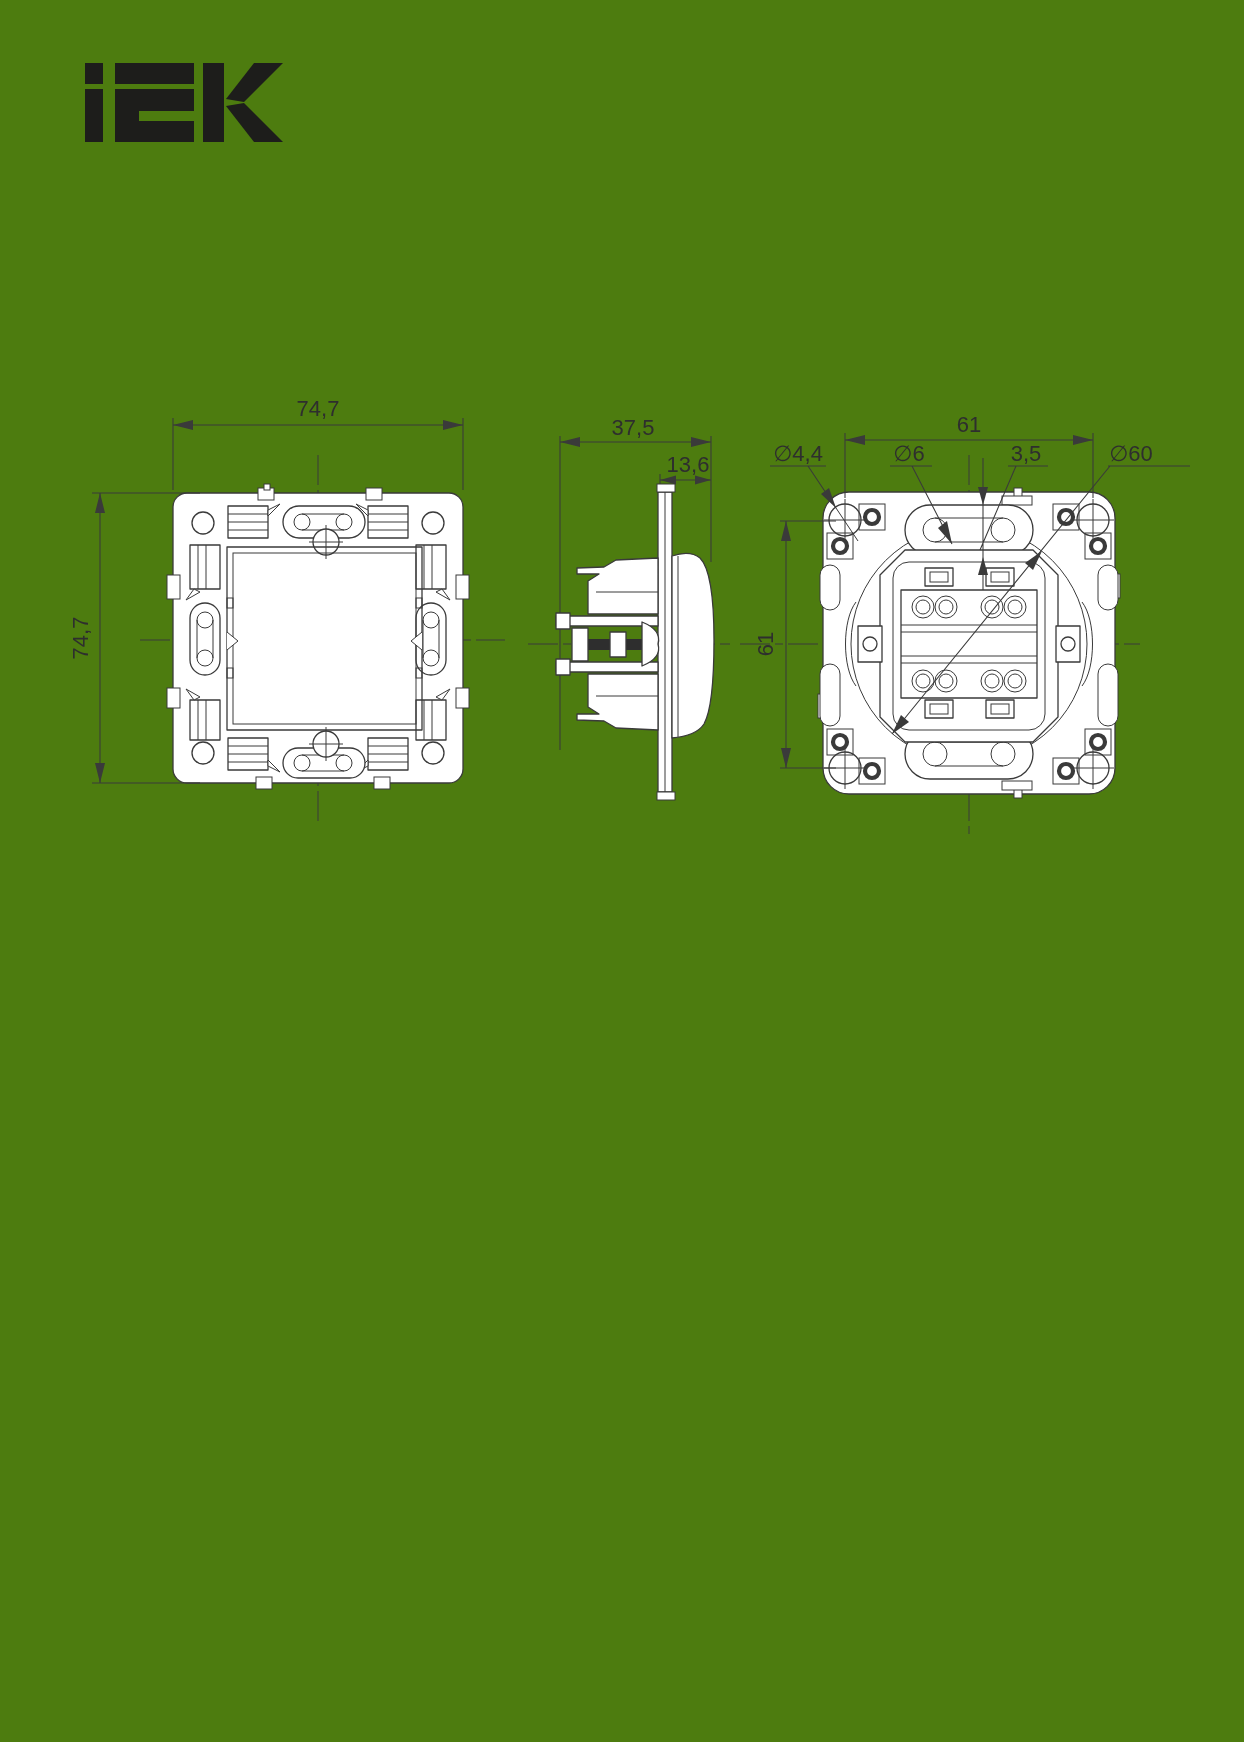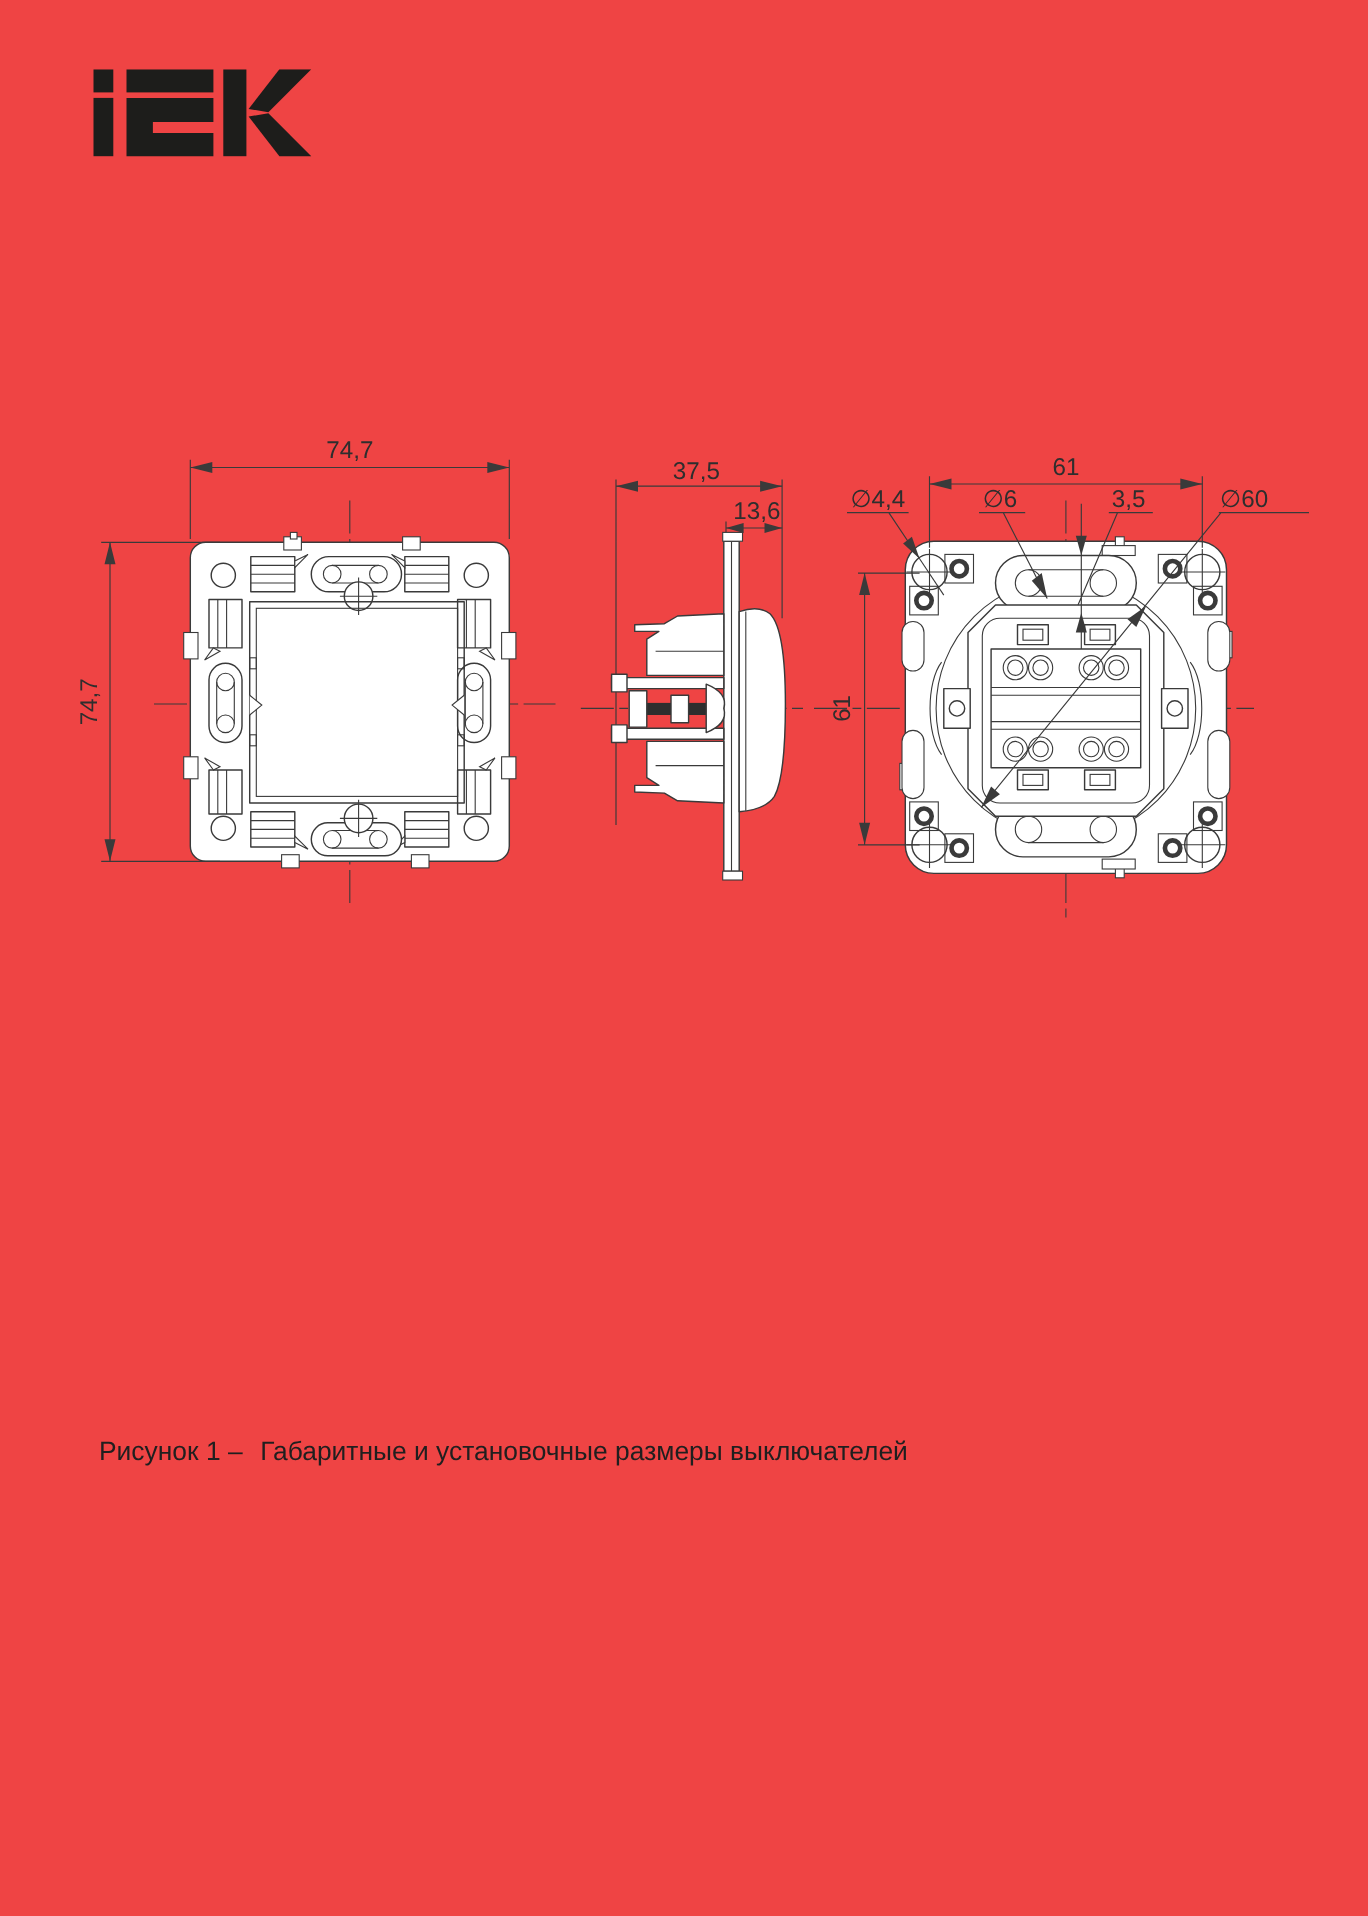--- a/index.html
+++ b/index.html
@@ -1,16 +1,16 @@
 <!DOCTYPE html>
 <html><head>
 <meta charset="utf-8">
 <style>
   html,body{margin:0;padding:0;background:#fff;}
-  #page{position:relative;width:1244px;height:1742px;background:#ef4444;overflow:hidden;
+  #page{position:relative;width:1244px;height:1742px;background:#4d7c0f;overflow:hidden;
         font-family:"Liberation Sans",sans-serif;}
   #logo{position:absolute;left:83px;top:63px;}
   #drawing{position:absolute;left:0;top:380px;}
   #caption{position:absolute;left:90px;top:1306px;font-size:24px;color:#1f1f1f;
            font-family:"Liberation Sans",sans-serif;white-space:nowrap;}
   #caption .pre{margin-right:16px;}
   
   .ln{fill:none;stroke:#3a3a3a;stroke-width:1.3;stroke-linejoin:round;stroke-linecap:round;}
   .lnf{fill:#ffffff;stroke:#3a3a3a;stroke-width:1.3;stroke-linejoin:round;}
   .thin{fill:none;stroke:#3a3a3a;stroke-width:1;}
@@ -302,17 +302,14 @@
         <text class="d" x="1026" y="461">3,5</text>
 
         <path class="dim" d="M1108,466 H1190 M1110,466 L892,734"></path>
         <polygon class="ar" points="1042,551 1033,570 1025,563"></polygon>
         <polygon class="ar" points="892,734 909,722 901,715"></polygon>
         <text class="d" x="1131" y="461">∅60</text>
       </g>
     </g>
   </svg>
 
-  <div id="caption">
-    <span class="pre">Рисунок 1 –</span><span>Габаритные и установочные размеры выключателей</span>
-  </div>
 
 </div>
 
 </body></html>

